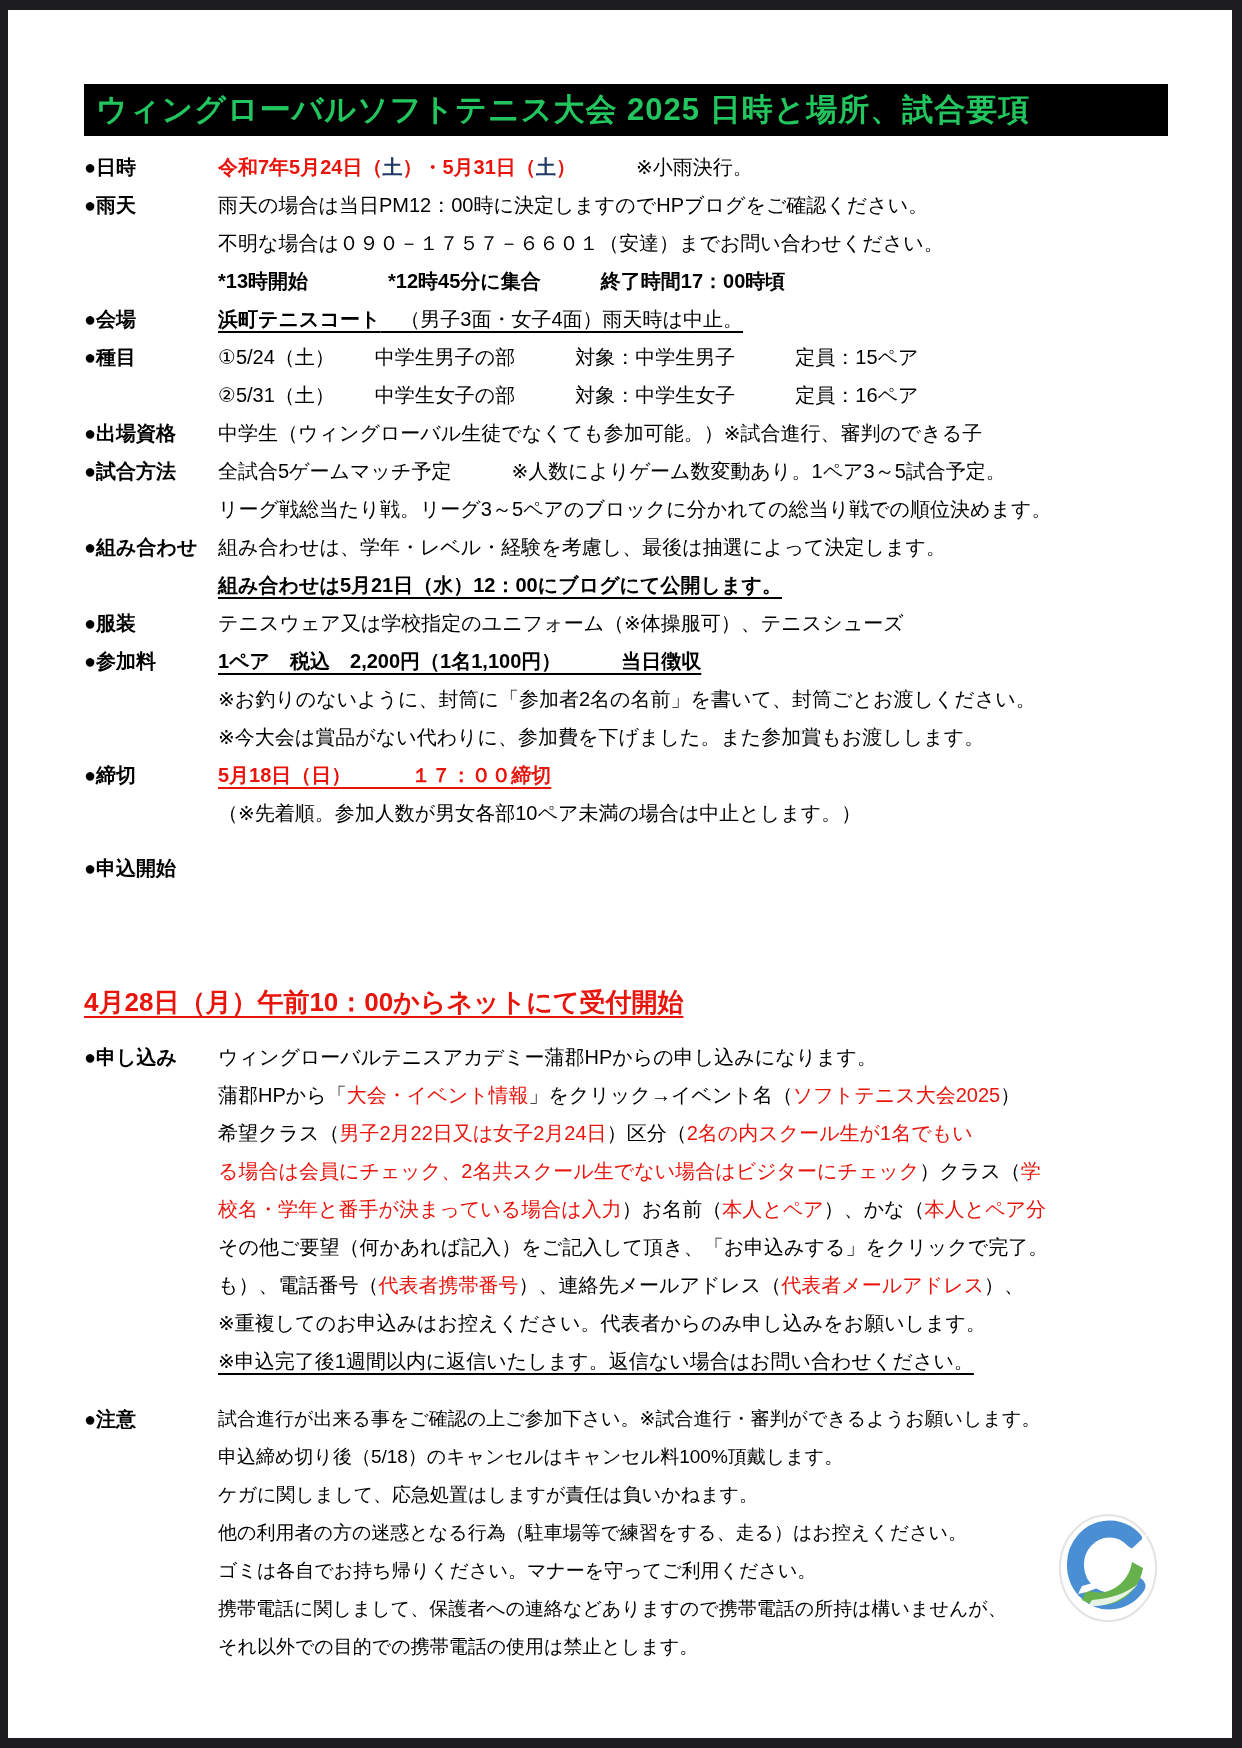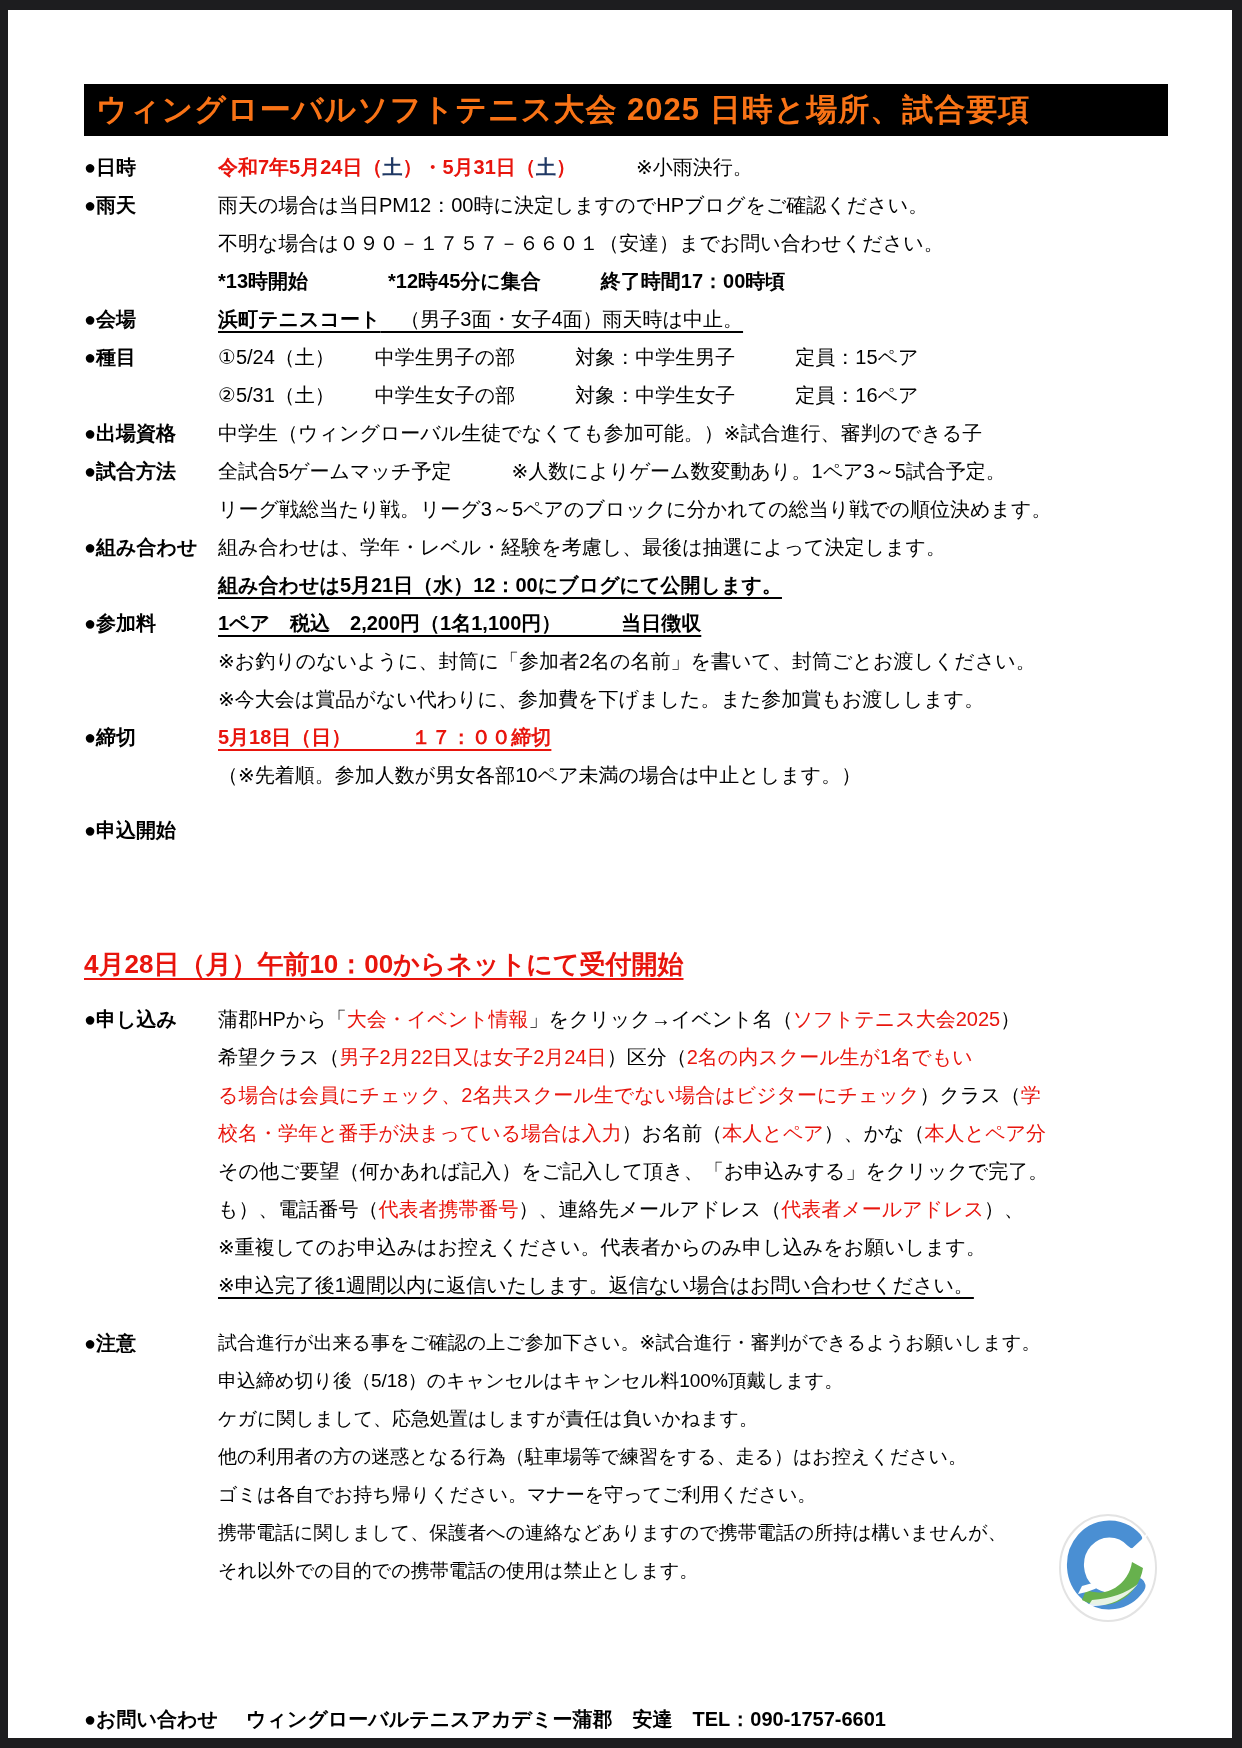--- a/index.html
+++ b/index.html
@@ -22,21 +22,21 @@
     width:1224px;height:1728px;
     margin:10px auto 0 8px;
     background:#ffffff;
     color:#000;
   }
   .content{
     padding:74px 64px 0 76px;
   }
   .title-bar{
     background:var(--title-bg);
-    color:#f97316;
+    color:#22c55e;
     font-size:31px;
     font-weight:bold;
     line-height:52px;
     height:52px;
     padding:0 12px;
     letter-spacing:1px;
     white-space:nowrap;
     margin-bottom:12px;
     overflow:hidden;
   }
@@ -135,20 +135,26 @@
     </div>
 
     <div class="row">
       <div class="label">●組み合わせ</div>
       <div class="body">
         <div class="line">組み合わせは、学年・レベル・経験を考慮し、最後は抽選によって決定します。</div>
         <div class="line b u">組み合わせは5月21日（水）12：00にブログにて公開します。</div>
       </div>
     </div>
 
+    <div class="row">
+      <div class="label">●服装</div>
+      <div class="body">
+        <div class="line">テニスウェア又は学校指定のユニフォーム（※体操服可）、テニスシューズ</div>
+      </div>
+    </div>
 
     <div class="row">
       <div class="label">●参加料</div>
       <div class="body">
         <div class="line b u">1ペア　税込　2,200円（1名1,100円）　　　当日徴収</div>
         <div class="line">※お釣りのないように、封筒に「参加者2名の名前」を書いて、封筒ごとお渡しください。</div>
         <div class="line">※今大会は賞品がない代わりに、参加費を下げました。また参加賞もお渡しします。</div>
       </div>
     </div>
 
@@ -163,20 +169,21 @@
     <div class="row mt-reg">
       <div class="label" style="line-height:48px;">●申込開始</div>
       <div class="body">
         <div class="line red b u big">4月28日（月）午前10：00からネットにて受付開始</div>
       </div>
     </div>
 
     <div class="row">
       <div class="label">●申し込み</div>
       <div class="body">
+        <div class="line">ウィングローバルテニスアカデミー蒲郡HPからの申し込みになります。</div>
         <div class="line"><span>蒲郡HPから「</span><span class="red">大会・イベント情報</span><span>」をクリック→イベント名（</span><span class="red">ソフトテニス大会2025</span><span>）</span></div>
         <div class="line"><span>希望クラス（</span><span class="red">男子2月22日又は女子2月24日</span><span>）区分（</span><span class="red">2名の内スクール生が1名でもい</span></div>
         <div class="line"><span class="red">る場合は会員にチェック、2名共スクール生でない場合はビジターにチェック</span><span>）クラス（</span><span class="red">学</span></div>
         <div class="line"><span class="red">校名・学年と番手が決まっている場合は入力</span><span>）お名前（</span><span class="red">本人とペア</span><span>）、かな（</span><span class="red">本人とペア分</span></div>
         <div class="line">その他ご要望（何かあれば記入）をご記入して頂き、「お申込みする」をクリックで完了。</div>
         <div class="line"><span>も）、電話番号（</span><span class="red">代表者携帯番号</span><span>）、連絡先メールアドレス（</span><span class="red">代表者メールアドレス</span><span>）、</span></div>
         <div class="line">※重複してのお申込みはお控えください。代表者からのみ申し込みをお願いします。</div>
         <div class="line u">※申込完了後1週間以内に返信いたします。返信ない場合はお問い合わせください。</div>
       </div>
     </div>

